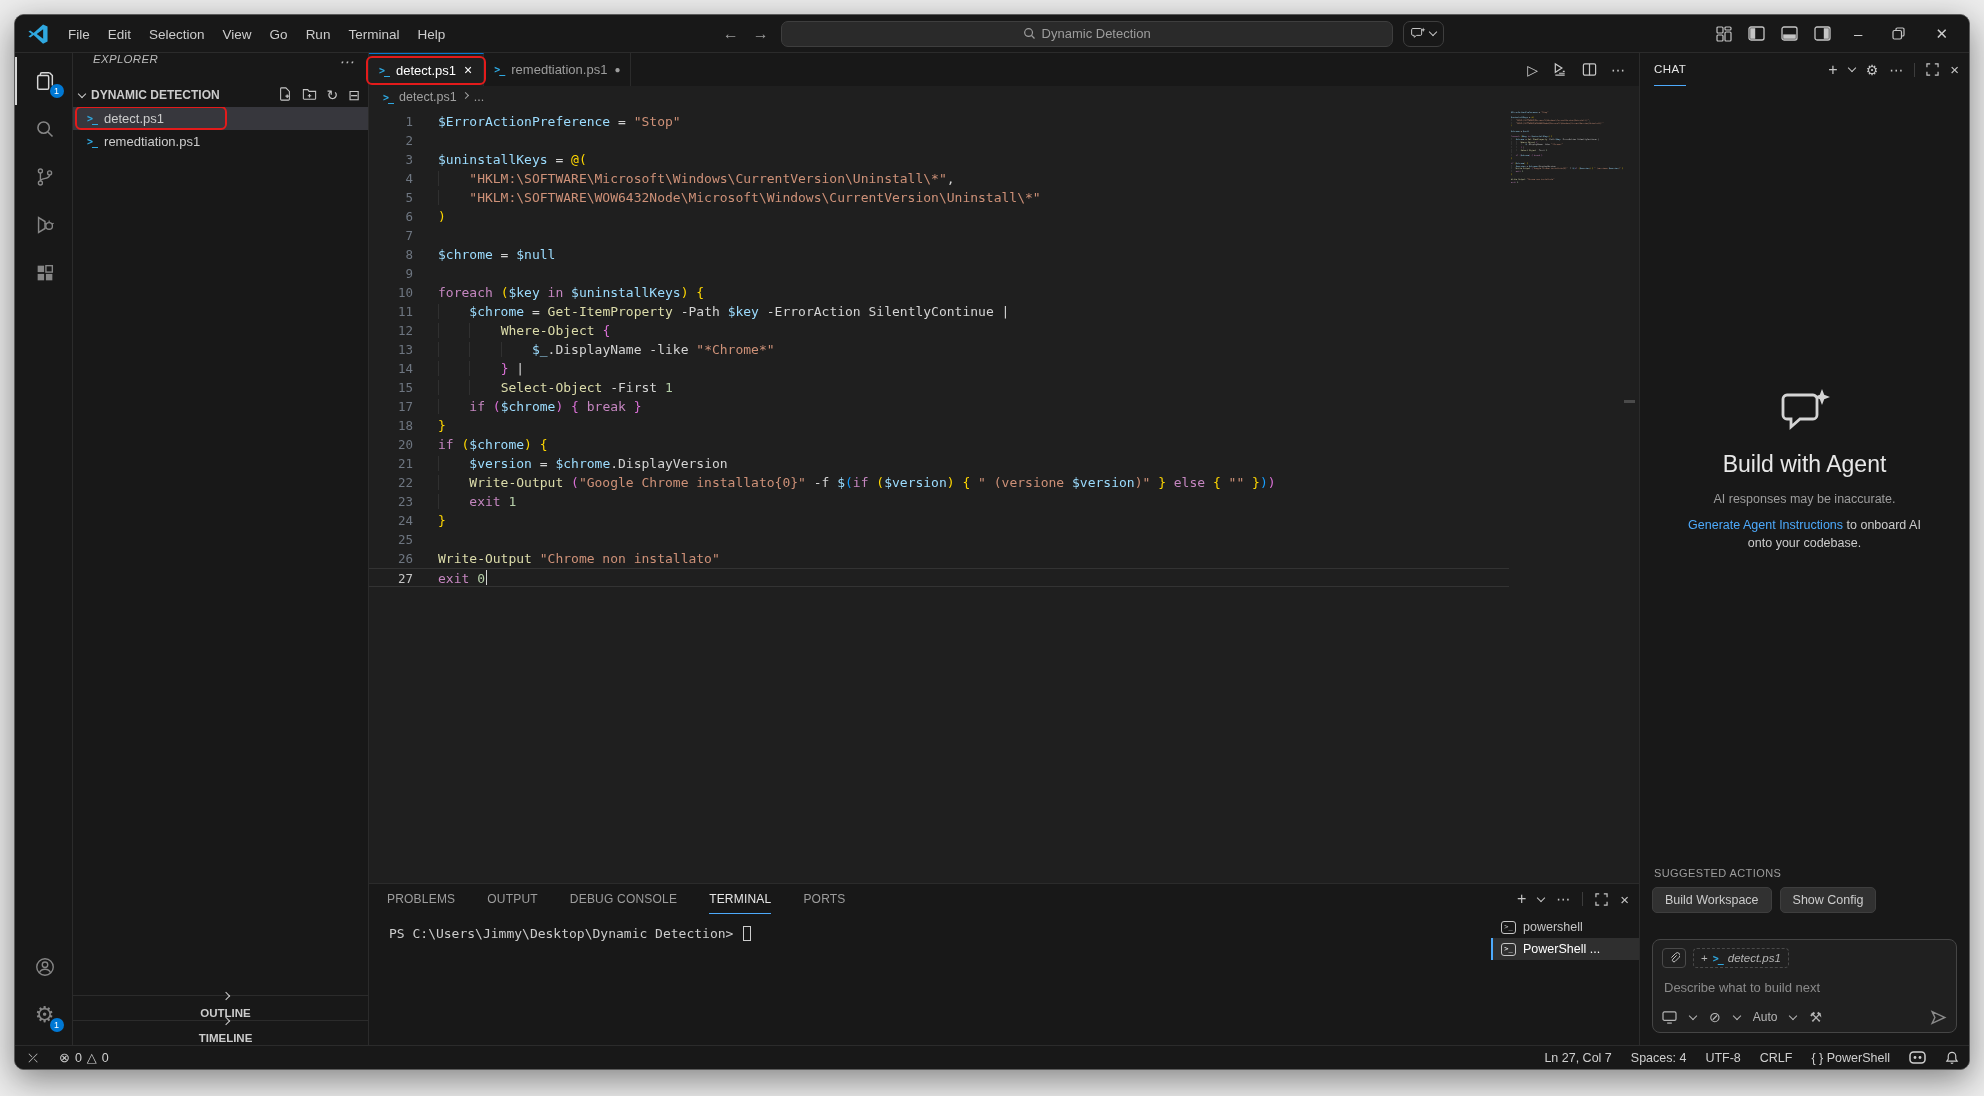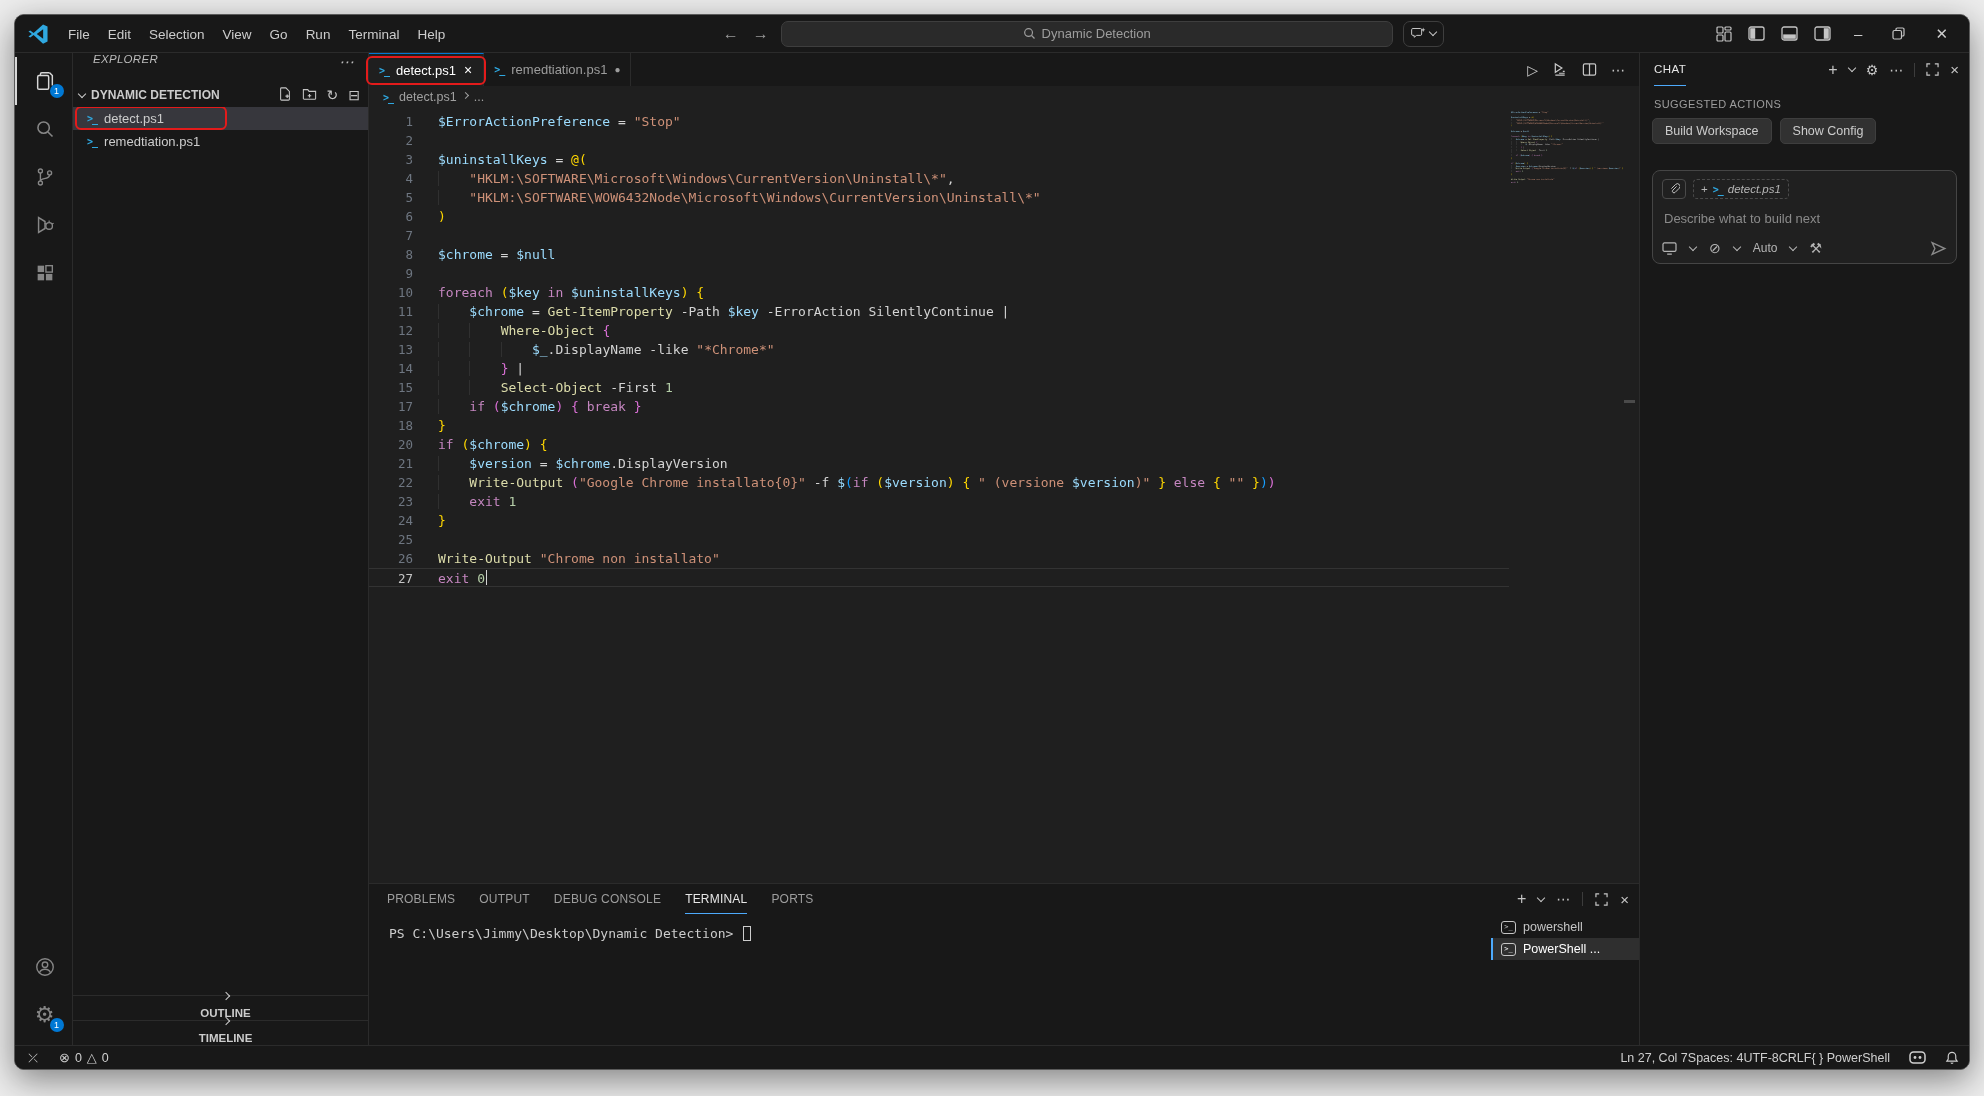--- a/index.html
+++ b/index.html
@@ -64,21 +64,21 @@
   .tk-v{color:#9CDCFE}.tk-o{color:#D4D4D4}.tk-s{color:#CE9178}.tk-k{color:#C586C0}
   .tk-f{color:#DCDCAA}.tk-n{color:#B5CEA8}.tk-g{color:#FFD700}.tk-m{color:#DA70D6}.tk-u{color:#179FFF}
   .cursor{display:inline-block;width:1.5px;height:15px;background:#d4d4d4;vertical-align:-2px;margin-left:1px;}
   .minimap{position:absolute;top:3px;right:16px;width:112px;font-family:"DejaVu Sans Mono",monospace;
     font-size:2px;line-height:2.7px;white-space:pre;overflow:hidden;opacity:.95;}
   .mm-line{height:2.7px;white-space:pre;letter-spacing:0;}
   .overview-dash{position:absolute;right:4px;top:292px;width:11px;height:3px;background:#4a4a4a;}
   
   .panel{height:162px;border-top:1px solid #2b2b2b;background:#181818;display:flex;flex-direction:column;flex:0 0 162px;}
   .panel-head{height:30px;display:flex;align-items:center;padding:0 10px 0 18px;flex:0 0 30px;}
-  .ptabs{display:flex;gap:24px;font-size:12px;color:#9d9d9d;letter-spacing:.2px;}
+  .ptabs{display:flex;gap:32px;font-size:12px;color:#9d9d9d;letter-spacing:.2px;}
   .ptab{height:30px;display:flex;align-items:center;border-bottom:1.5px solid transparent;}
   .ptab.active{color:#e7e7e7;border-bottom-color:#4daafc;}
   .panel-actions{margin-left:auto;display:flex;align-items:center;gap:12px;color:#c5c5c5;font-size:14px;}
   .panel-body{flex:1;display:flex;min-height:0;}
   .term-main{flex:1;font-family:"DejaVu Sans Mono",monospace;font-size:13px;color:#cccccc;padding:12px 0 0 20px;white-space:pre;}
   .term-cursor{display:inline-block;width:8px;height:15px;border:1px solid #cccccc;vertical-align:-3px;margin-left:2px;}
   .term-side{width:148px;padding-top:2px;}
   .term-item{height:22px;display:flex;align-items:center;gap:7px;padding-left:8px;font-size:12.5px;color:#c5c5c5;border-left:2px solid transparent;}
   .term-item.selected{background:#2f2f2f;border-left-color:#4daafc;color:#ffffff;}
   .term-ico{width:15px;height:13px;border:1px solid #c5c5c5;border-radius:3px;font-size:7px;display:flex;align-items:center;justify-content:center;font-family:"DejaVu Sans Mono",monospace;}
@@ -391,20 +391,32 @@
           <span class="chev"></span>
           <span style="font-size:14px;">⚙</span>
           <span>⋯</span>
           <span class="vline"></span>
           <svg width="13" height="13" viewBox="0 0 14 14">
               <path d="M1 4.5V1h3.5M9.5 1H13v3.5M13 9.5V13H9.5M4.5 13H1V9.5" fill="none" stroke="#c5c5c5" stroke-width="1.3"></path>
             </svg>
           <span style="font-size:15px;">×</span>
         </div>
       </div>
+      <div class="chat-body">
+        <svg width="52" height="44" viewBox="0 0 26 22">
+          <path d="M4 3h13a2 2 0 0 1 2 2v8a2 2 0 0 1-2 2h-6.5L6 19v-4H4a2 2 0 0 1-2-2V5a2 2 0 0 1 2-2z" fill="none" stroke="#d4d4d4" stroke-width="1.4"></path>
+          <path d="M21.5 0l1.1 2.9L25.5 4l-2.9 1.1L21.5 8l-1.1-2.9L17.5 4l2.9-1.1z" fill="#d4d4d4"></path>
+        </svg>
+        <div class="chat-title">Build with Agent</div>
+        <div class="chat-note">AI responses may be inaccurate.</div>
+        <div class="chat-link-line">
+          <span class="chat-link">Generate Agent Instructions</span><span> to onboard AI</span><br>
+          <span>onto your codebase.</span>
+        </div>
+      </div>
       <div class="chat-foot">
         <div class="sug-label">SUGGESTED ACTIONS</div>
         <div class="sug-row" id="chat-actions">
             <button class="sug-btn">Build Workspace</button>
             <button class="sug-btn">Show Config</button>
           </div>
         <div class="chat-input">
           <div class="chip-row">
             <span class="attach-btn">
               <svg width="12" height="12" viewBox="0 0 16 16">
@@ -442,21 +454,21 @@
 
   <div class="statusbar">
     <div class="remote">⤫</div>
     <div class="sb-left">
       <span class="sb-ico" style="font-size:13px;">⊗</span>
       <span>0</span>
       <span class="sb-ico" style="font-size:13px;">△</span>
       <span>0</span>
     </div>
     <div class="sb-right">
-      <span id="status-items" style="display:flex;">
+      <span id="status-items" style="display:flex;gap:19px;">
           <span class="sb-item">Ln 27, Col 7</span>
           <span class="sb-item">Spaces: 4</span>
           <span class="sb-item">UTF-8</span>
           <span class="sb-item">CRLF</span>
           <span class="sb-item">{ } PowerShell</span>
         </span>
       <span class="sb-ico">
         <svg width="17" height="13" viewBox="0 0 17 13">
             <rect x="1" y="1" width="15" height="11" rx="3.5" fill="none" stroke="#cfcfcf" stroke-width="1.5"></rect>
             <circle cx="6" cy="6.5" r="1.4" fill="#cfcfcf"></circle>

